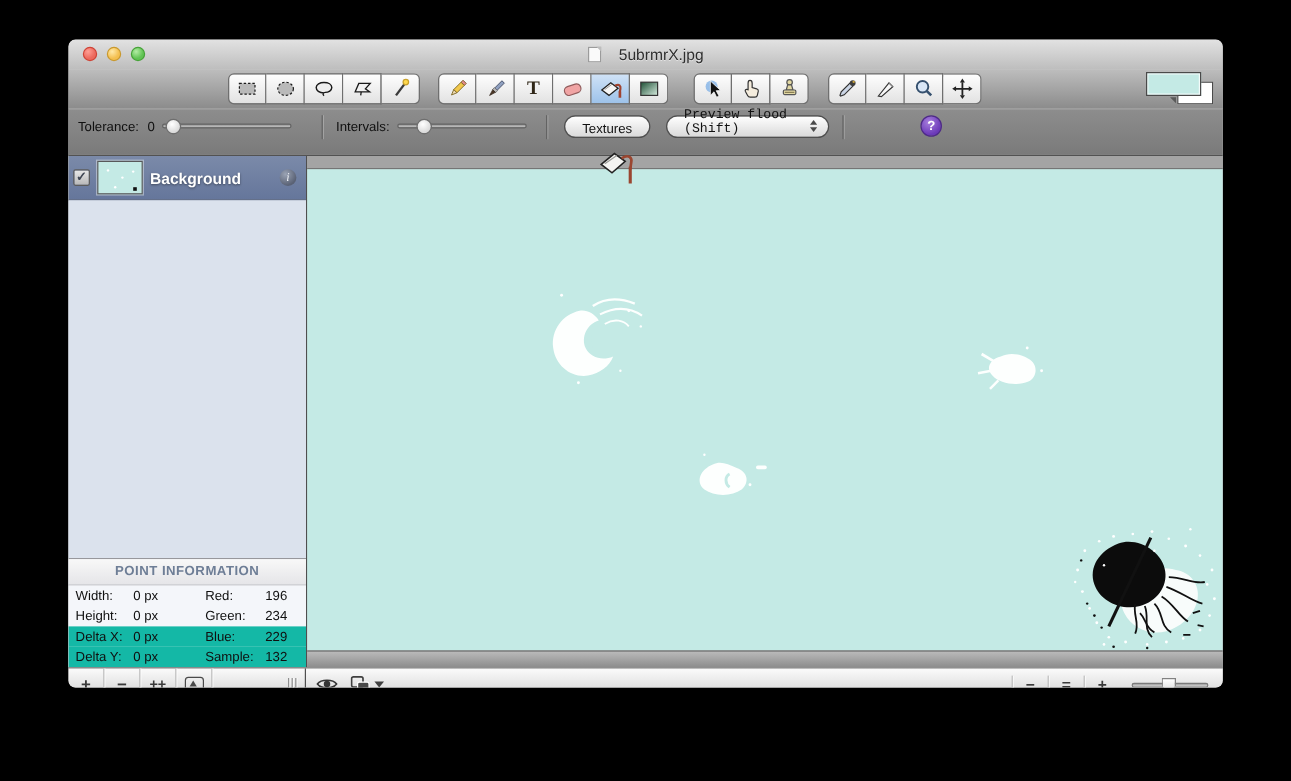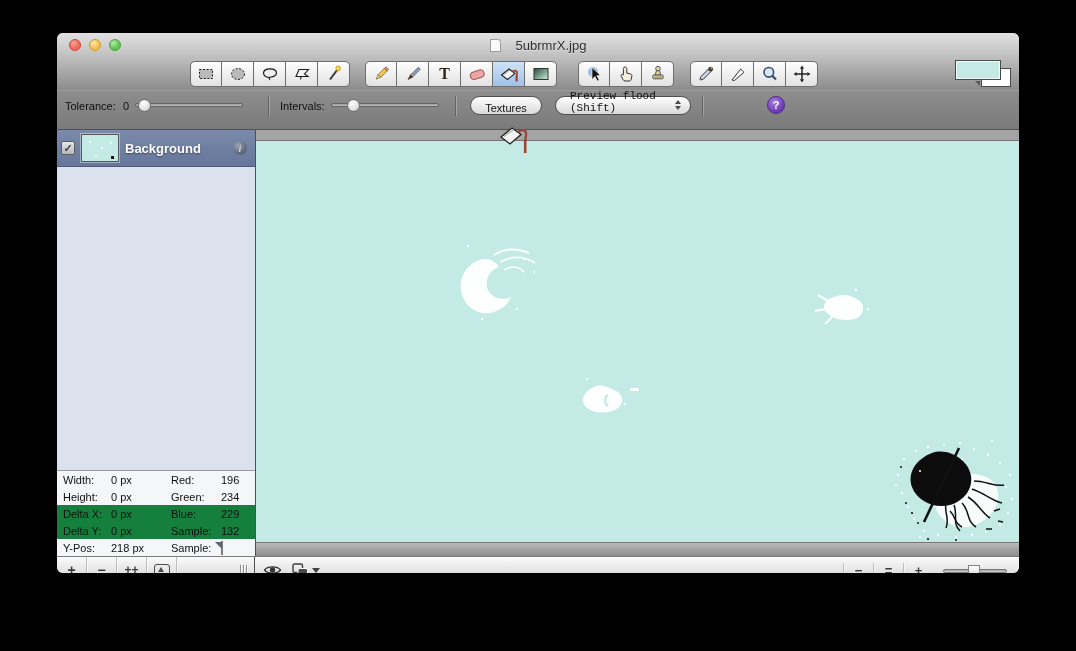--- a/index.html
+++ b/index.html
@@ -79,21 +79,21 @@
     color:#eef1f6; font-size:10px; font-style:italic; font-family:"Liberation Serif",serif;
     display:flex; align-items:center; justify-content:center; }
   .layerslist { flex:1; background:#dbe2ed; }
 
   .pointinfo { flex:none; border-top:1px solid #97979c; background:#f4f6fa; }
   .pi-header { height:22px; background:linear-gradient(#f8f8f8,#e5e5e8); border-bottom:1px solid #bfbfc4;
     color:#6e7e96; font-size:11px; font-weight:bold; letter-spacing:.4px; text-align:center; line-height:21px; }
   .pi-row { height:17px; display:grid; grid-template-columns:48px 60px 50px 1fr;
     align-items:center; padding-left:6px; font-size:11px; color:#101010; }
   .band-a { background:#f4f6fa; }
-  .band-b { background:#15803d; }
+  .band-b { background:#14b8a6; }
   .sampleswatch { width:30px; height:16px; background:#c4eae5; border:1px solid #7c7c80; position:relative; }
   .sampleswatch::after { content:""; position:absolute; right:0; top:0;
     border-top:7px solid #5b6472; border-left:7px solid transparent; }
 
   
   .viewport { width:763px; position:relative; background:#9e9e9e; }
   .strip-top { position:absolute; left:0; top:0; width:763px; height:11px;
     background:#a4a4a4; border-bottom:1px solid #757575; }
   .canvas { position:absolute; left:0; top:11px; width:763px; height:401px; background:#c4eae5; }
   .strip-bottom { position:absolute; left:0; top:412px; width:763px; height:14px;
@@ -363,20 +363,21 @@
             <i style="left:28px;top:7px"></i>
             <i style="left:13px;top:20px"></i>
           <i class="mark" style="left:29px;top:21px"></i>
         </span>
         <span class="lname">Background</span>
         <span class="infoicon">i</span>
       </div>
       <div class="layerslist"></div>
 
       <div class="pointinfo">
+        <div class="pi-header">POINT INFORMATION</div>
         <div class="pi-row band-a">
           <span>Width:</span>
           <span>0 px</span>
           <span>Red:</span>
           <span>196</span>
         </div>
         <div class="pi-row band-a">
           <span>Height:</span>
           <span>0 px</span>
           <span>Green:</span>
@@ -386,26 +387,20 @@
           <span>Delta X:</span>
           <span>0 px</span>
           <span>Blue:</span>
           <span>229</span>
         </div>
         <div class="pi-row band-b">
           <span>Delta Y:</span>
           <span>0 px</span>
           <span>Sample:</span>
           <span>132</span>
-        </div>
-        <div class="pi-row band-a">
-          <span>Y-Pos:</span>
-          <span>218 px</span>
-          <span>Sample:</span>
-          <span><span class="sampleswatch"></span></span>
         </div>
       </div>
     </div>
 
     <div class="vdiv"></div>
 
     <div class="viewport">
       <div class="strip-top"></div>
       <div class="canvas">
         <svg width="763" height="401">

